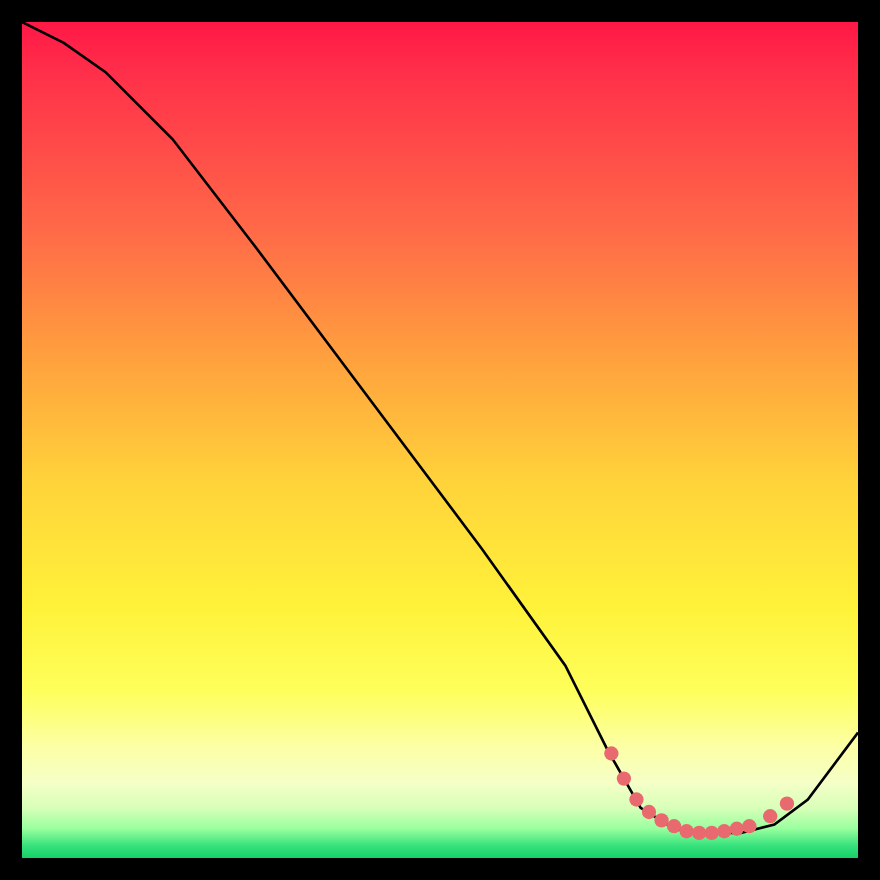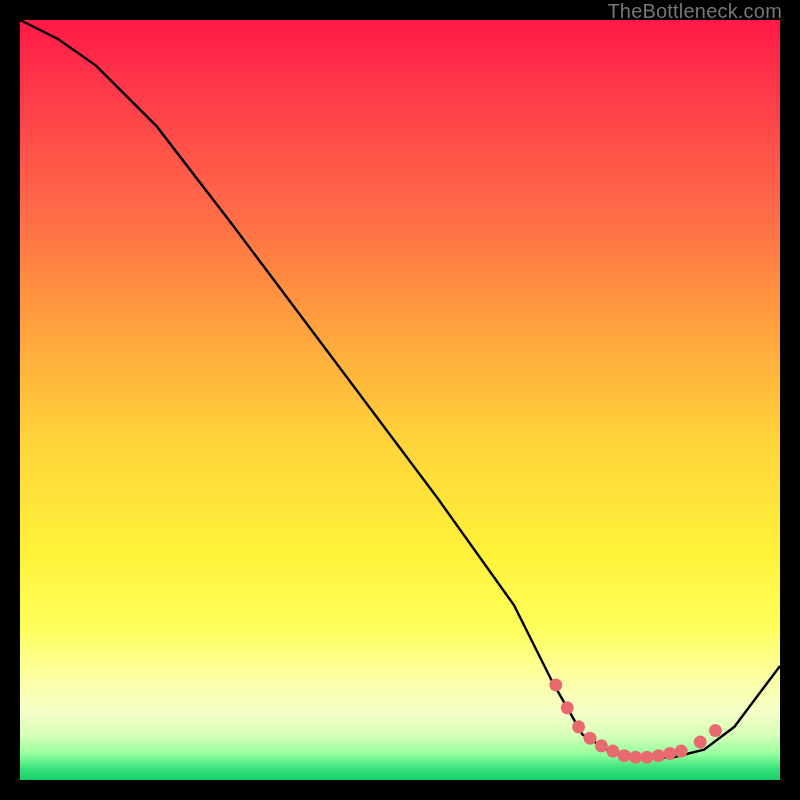--- a/index.html
+++ b/index.html
@@ -57,21 +57,20 @@
     font-size: 20px;
     font-weight: 500;
     letter-spacing: 0.2px;
   }
 </style>
 </head>
 <body>
 
 <div class="stage">
 
-  <div class="watermark">TheBottleneck.com</div>
 
   <div class="plot">
     <svg class="curve" viewBox="0 0 760 760" preserveAspectRatio="none">
       <path id="curve-path" fill="none" stroke="#000000" stroke-width="2.4" d="M0.0 0.0 L38.0 19.0 L76.0 45.6 L136.8 106.4 L212.8 205.2 L304.0 326.8 L418.0 478.8 L494.0 585.2 L532.0 661.2 L562.4 714.4 L592.8 733.4 L623.2 737.2 L653.6 737.2 L684.0 729.6 L714.4 706.8 L760.0 646.0"></path>
       <g id="markers">
           <circle cx="535.8" cy="665.0" r="6.5" fill="#e86a6f"></circle>
           <circle cx="547.2" cy="687.8" r="6.5" fill="#e86a6f"></circle>
           <circle cx="558.6" cy="706.8" r="6.5" fill="#e86a6f"></circle>
           <circle cx="570.0" cy="718.2" r="6.5" fill="#e86a6f"></circle>
           <circle cx="581.4" cy="725.8" r="6.5" fill="#e86a6f"></circle>

